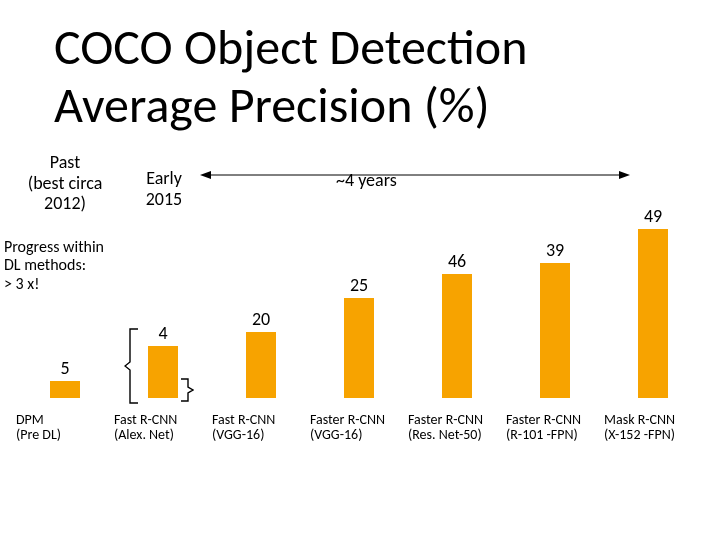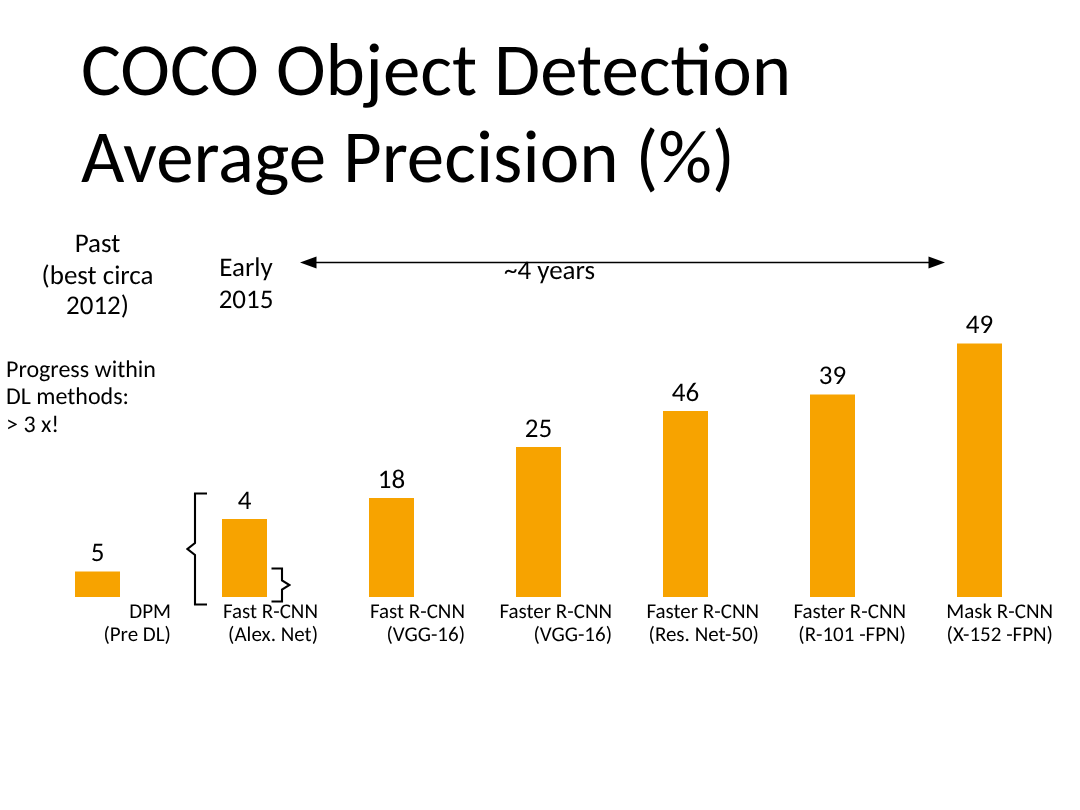--- a/index.html
+++ b/index.html
@@ -15,21 +15,21 @@
 
   .timeline-note { position: absolute; left: 336px; top: 169px; font-size: 18px; }
   .timeline-arrow { position: absolute; left: 200px; top: 168px; width: 430px; height: 14px; }
   .timeline-arrow svg { width: 100%; height: 100%; display: block; }
 
   .chart { position: absolute; left: 16px; top: 208px; width: 688px; height: 238px; }
   .bars { position: absolute; left: 0; top: 0; width: 100%; height: 190px; }
   .bar-slot { position: absolute; bottom: 0; width: 98px; display: flex; flex-direction: column; align-items: center; }
   .bar-val { font-size: 18px; margin-bottom: 2px; }
   .bar { width: 30px; background: #f7a300; }
-  .xlabel { position: absolute; width: 98px; top: 192px; font-size: 14px; text-align: right; line-height: 1.1; }
+  .xlabel { position: absolute; width: 98px; top: 204px; font-size: 14px; text-align: left; line-height: 1.1; }
 
   .note-box { position: absolute; left: 4px; top: 238px; width: 124px; font-size: 16px; line-height: 1.15; }
 
   .bracket { position: absolute; }
   .bracket svg { display: block; }
 </style>
 </head>
 <body>
 
 <div class="slide">
@@ -53,21 +53,21 @@
 
       <div class="bar-slot" style="left:0px">
         <div class="bar-val">5</div>
         <div class="bar" style="height:17px"></div>
       </div>
       <div class="bar-slot" style="left:98px">
         <div class="bar-val">4</div>
         <div class="bar" style="height:52px"></div>
       </div>
       <div class="bar-slot" style="left:196px">
-        <div class="bar-val">18</div>
+        <div class="bar-val">20</div>
         <div class="bar" style="height:66px"></div>
       </div>
       <div class="bar-slot" style="left:294px">
         <div class="bar-val">25</div>
         <div class="bar" style="height:100px"></div>
       </div>
       <div class="bar-slot" style="left:392px">
         <div class="bar-val">46</div>
         <div class="bar" style="height:124px"></div>
       </div>

